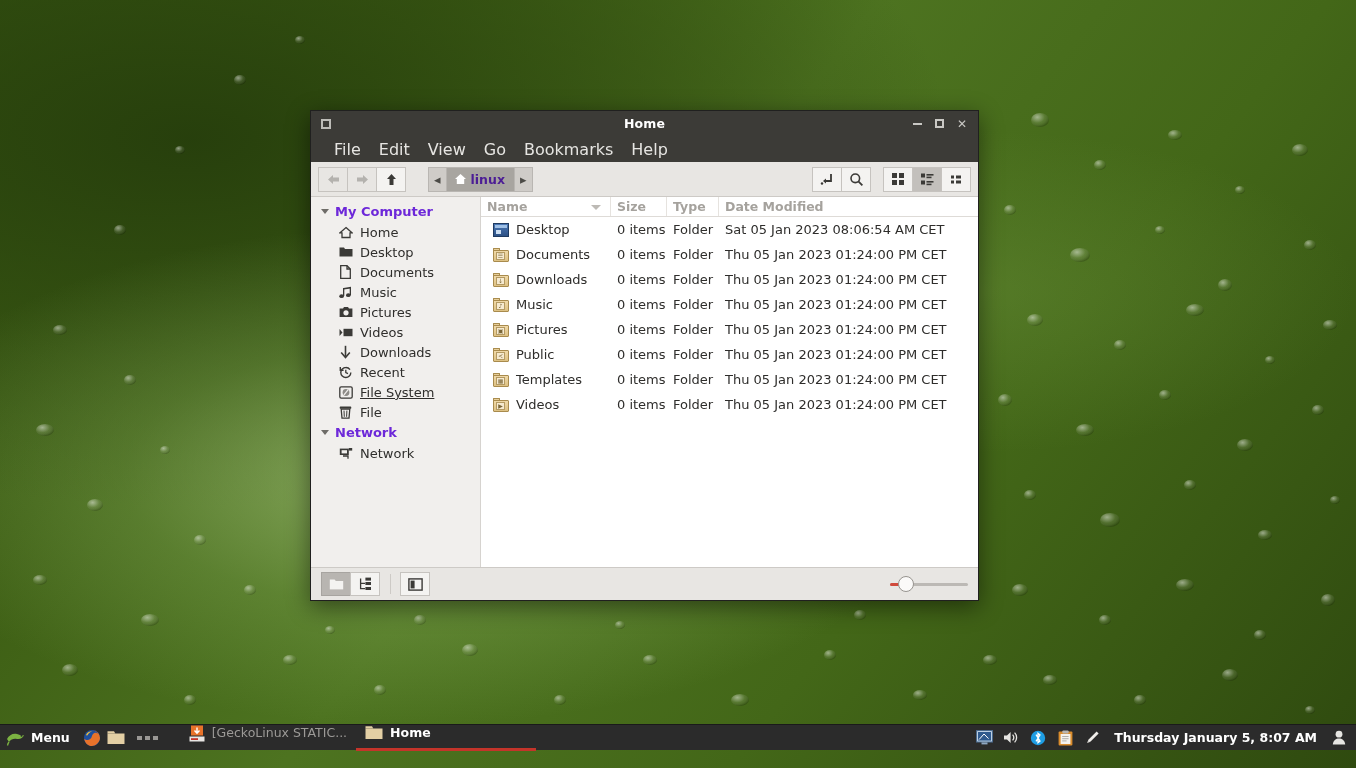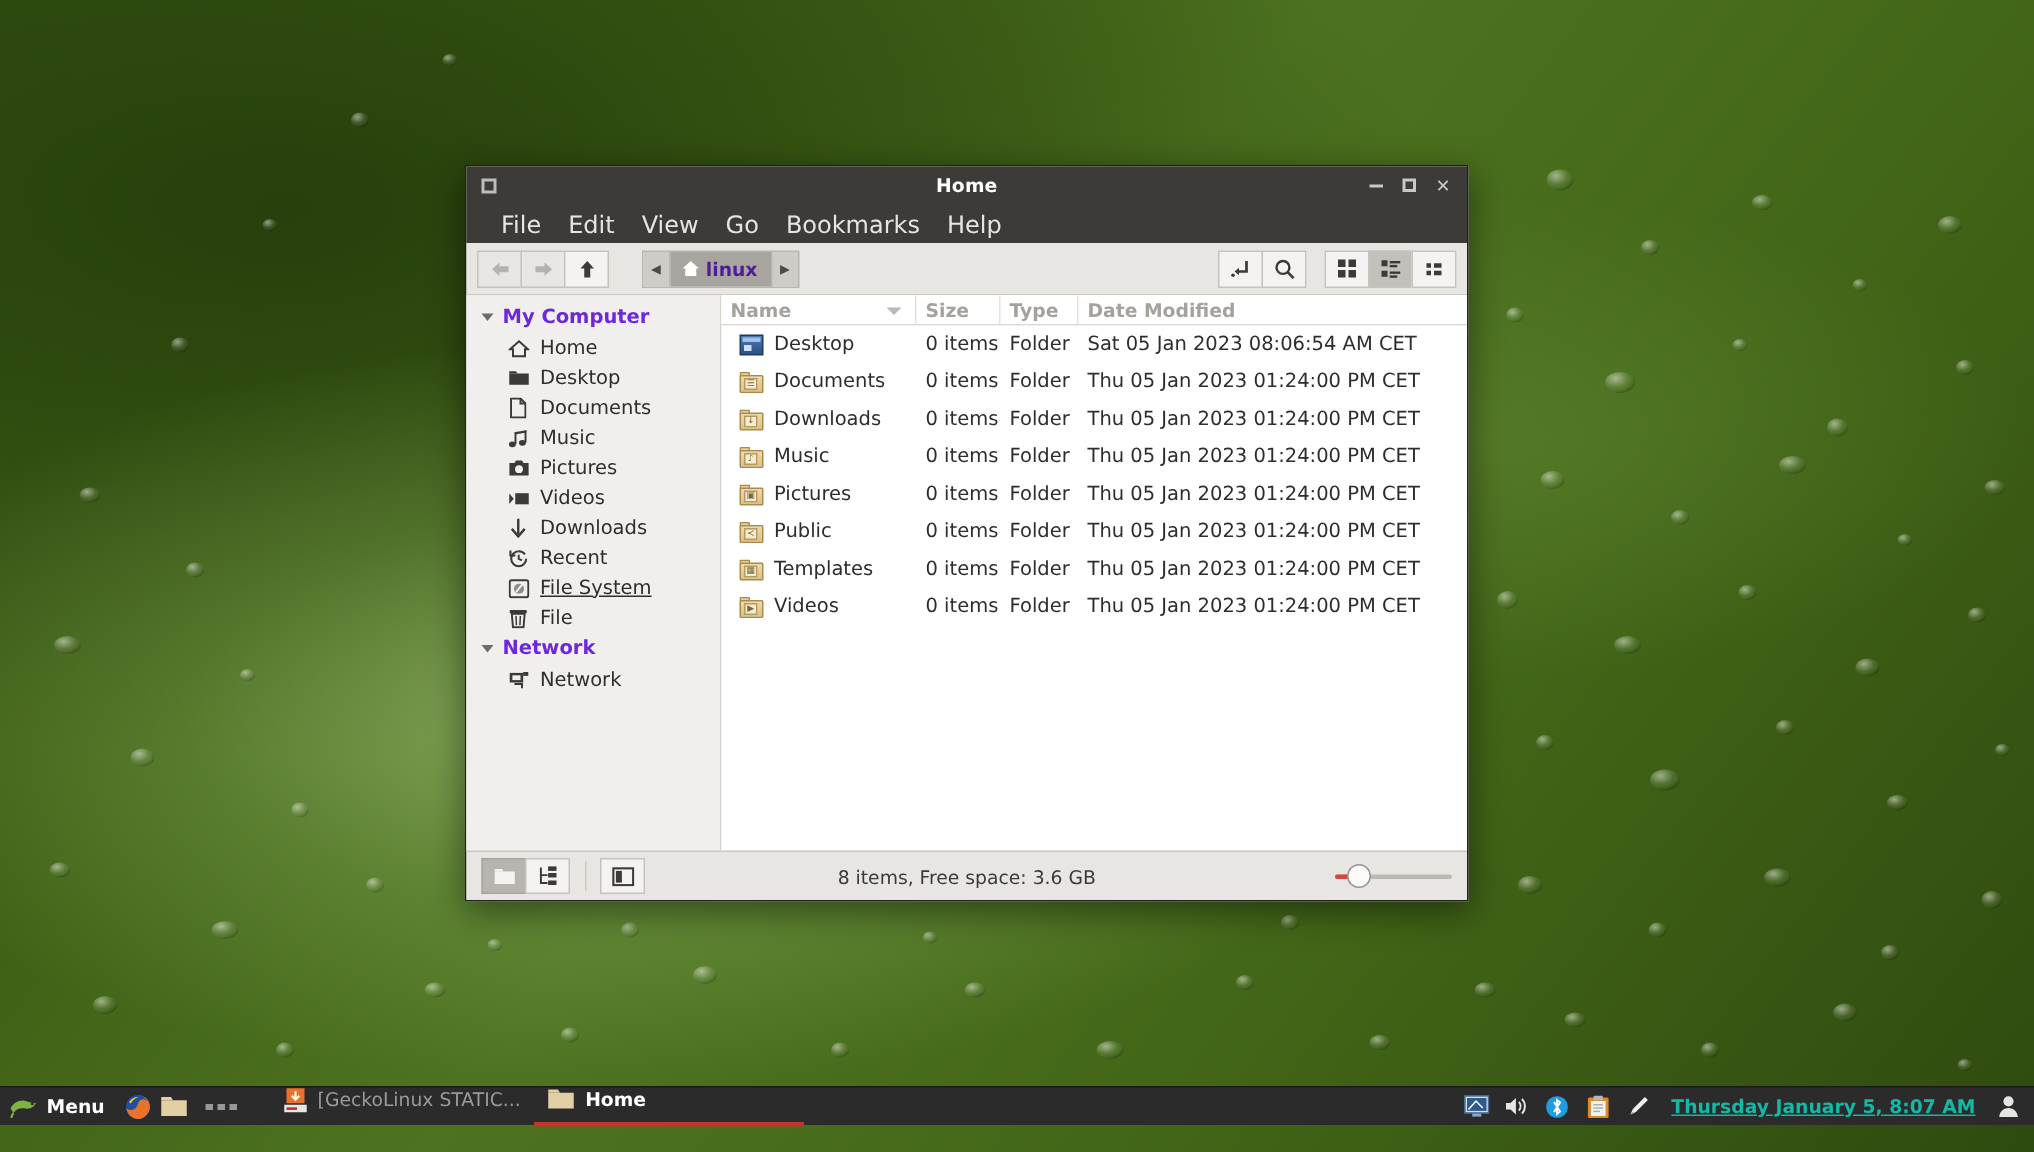--- a/index.html
+++ b/index.html
@@ -232,21 +232,21 @@
   }
   .tk-win .lbl { font-size:12.5px; white-space:nowrap; overflow:hidden; text-overflow:ellipsis; }
   .tk-win.inactive .lbl { color:#9c9a97; }
   .tk-win.active .lbl { color:#ffffff; font-weight:bold; }
   .tk-win.active:after {
     content:""; position:absolute; left:0; right:0; bottom:0; height:3px;
     background:#c4342a;
   }
   .tray { margin-left:auto; display:flex; align-items:center; gap:9px; padding-right:8px; }
   .tray-icon { width:18px; height:18px; display:flex; align-items:center; justify-content:center; cursor:default;}
-  .clock { color:#14b8a6; font-size:12.5px; font-weight:bold; white-space:nowrap; padding:0 4px; cursor:default;text-decoration:underline;}
+  .clock { color:#ffffff; font-size:12.5px; font-weight:bold; white-space:nowrap; padding:0 4px; cursor:default;}
 </style>
 </head>
 <body>
 
 <div id="desktop">
   <svg id="droplets" viewBox="0 0 1356 768" preserveAspectRatio="none">
     <defs>
       <radialGradient id="dg" cx="35%" cy="30%" r="70%">
         <stop offset="0%" stop-color="#ffffff" stop-opacity="0.50"></stop>
         <stop offset="60%" stop-color="#ffffff" stop-opacity="0.10"></stop>
@@ -698,21 +698,20 @@
           <rect x="7.4" y="10" width="5.6" height="3" fill="#3b3a37"></rect>
         </svg>
     </div>
     <span class="sb-sep"></span>
     <div class="sbtn">
       <svg width="15" height="13" viewBox="0 0 15 13">
           <rect x="0.9" y="0.9" width="13.2" height="11.2" fill="none" stroke="#3b3a37" stroke-width="1.4"></rect>
           <rect x="2.6" y="2.6" width="4" height="7.8" fill="#3b3a37"></rect>
         </svg>
     </div>
-    <span class="statustext">8 items, Free space: 3.6 GB</span>
     <div class="slider">
       <span class="track"></span>
       <span class="fill"></span>
       <span class="knob"></span>
     </div>
   </div>
 </div>
 
 <div id="taskbar">
 

